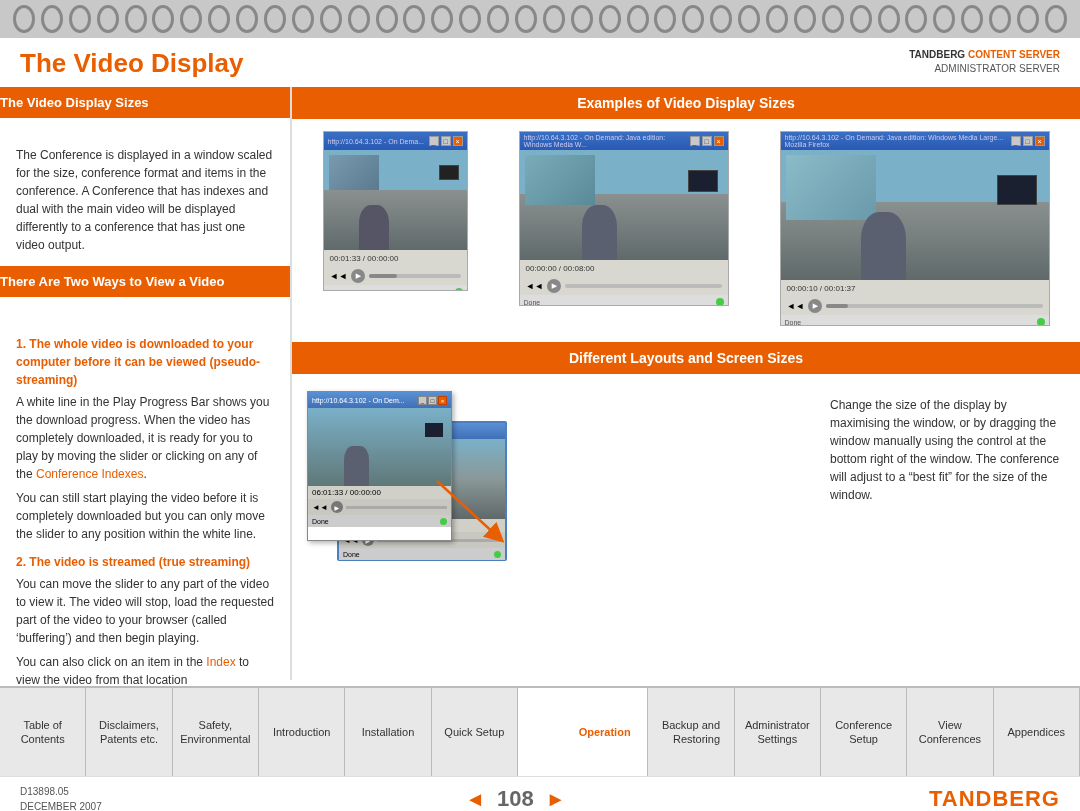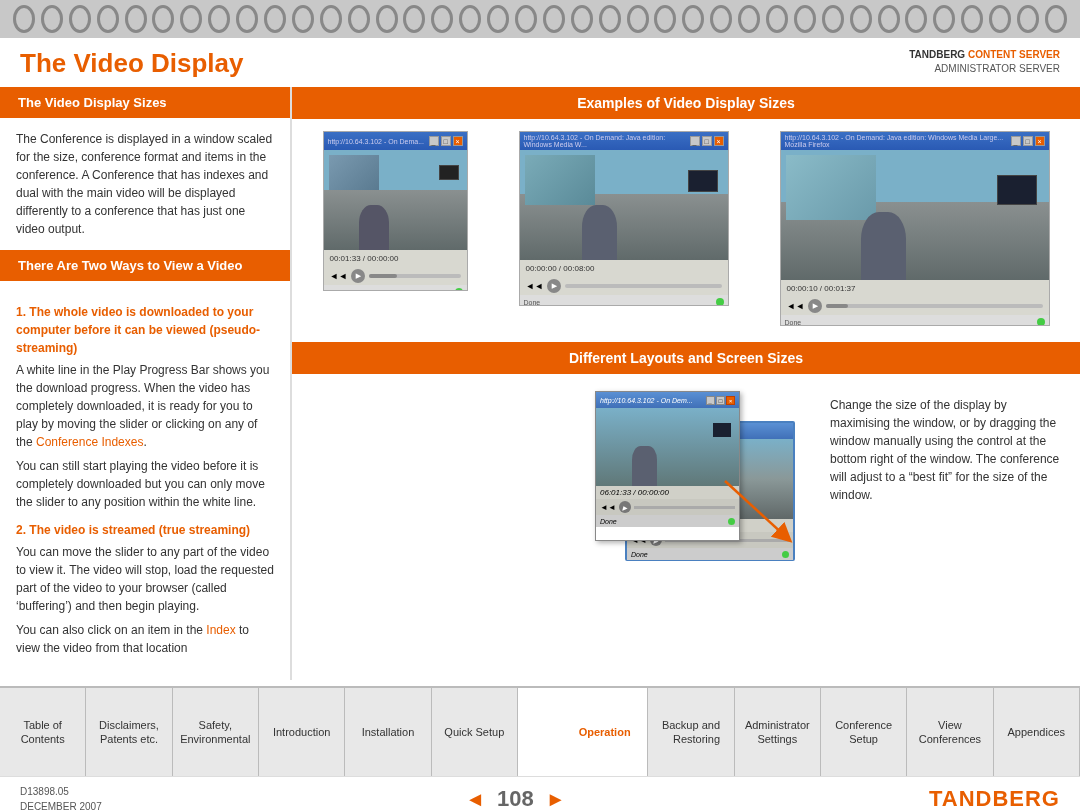--- a/index.html
+++ b/index.html
@@ -68,22 +68,22 @@
       min-width: 290px;
       padding: 0;
       background: white;
     }
 
     .section-header-orange {
       background: #e85e00;
       color: white;
       font-size: 13px;
       font-weight: bold;
-      padding: 8px 18px;
-      margin-bottom: 0;
+      padding: 8px 0;
+      margin-bottom: 16px;
     }
 
     .section-body {
       padding: 12px 16px;
       font-size: 12px;
       color: #333;
       line-height: 1.5;
     }
 
     .list-item-orange {
@@ -244,23 +244,22 @@
     }
     .layouts-body {
       display: flex;
       padding: 12px 10px;
       gap: 20px;
       align-items: flex-start;
     }
     .layouts-left {
       flex: 1;
       display: flex;
-      justify-content: flex-end;
+      justify-content: flex-start;
       position: relative;
-      font-style: italic;
     }
     .layouts-right {
       width: 240px;
       font-size: 12px;
       color: #333;
       line-height: 1.5;
       padding-top: 10px;
     }
 
     

